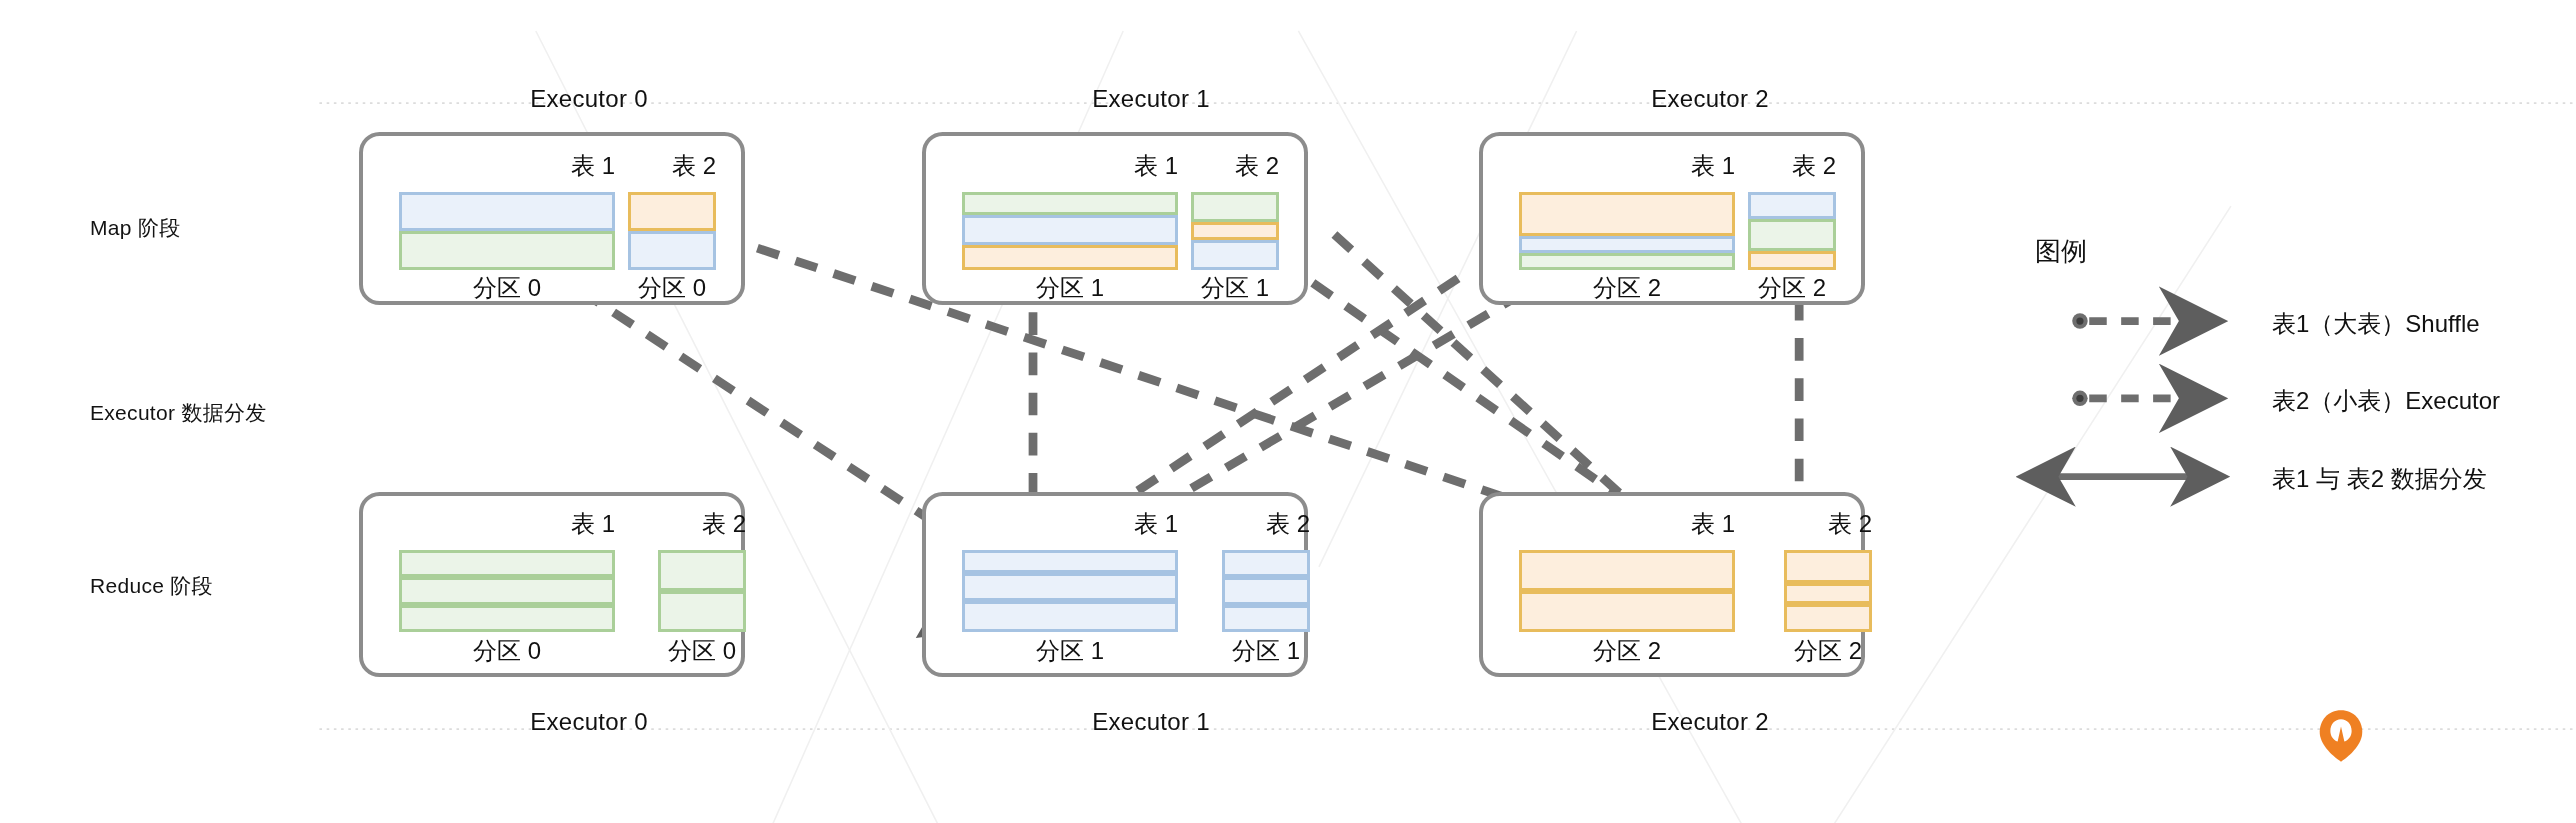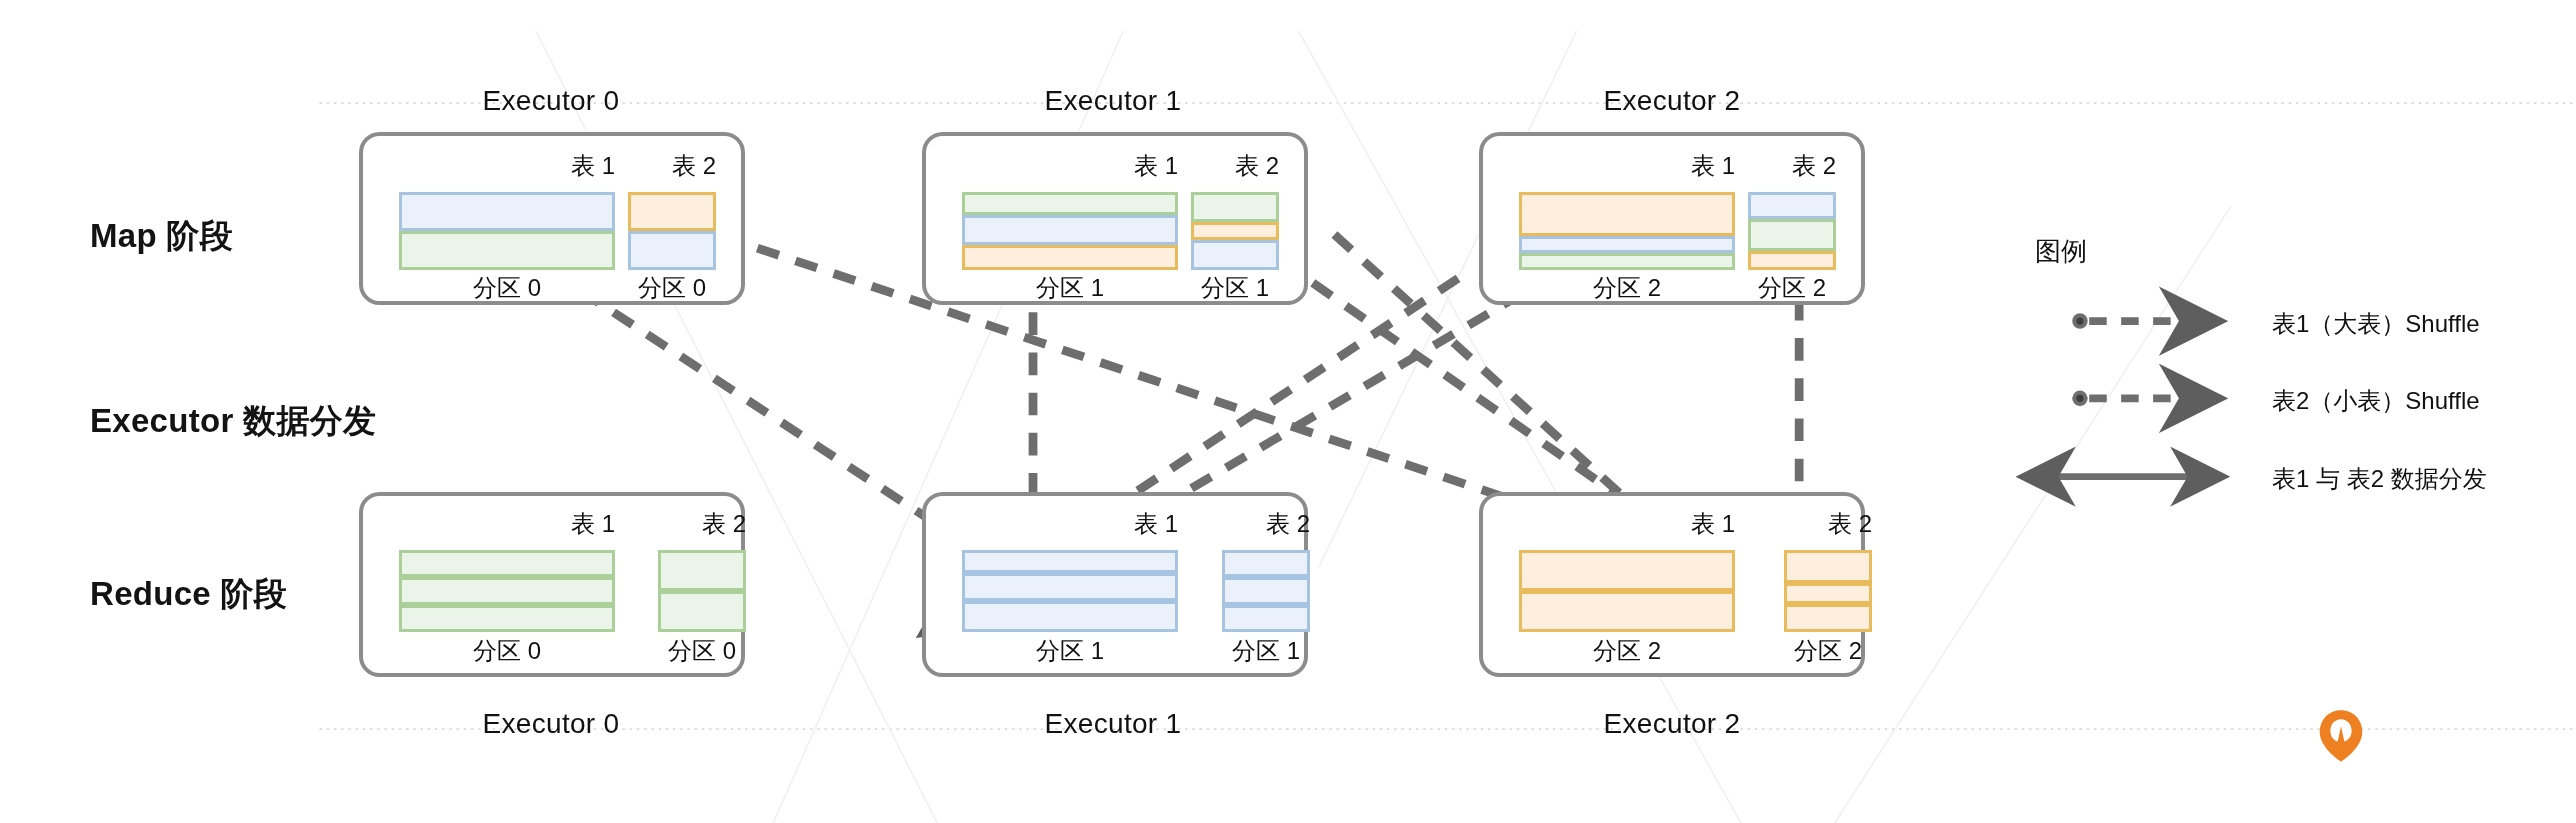--- a/index.html
+++ b/index.html
@@ -8,28 +8,28 @@
     font-family:"Liberation Sans","DejaVu Sans",sans-serif;
     color:#1a1a1a;
   }
   #stage{position:absolute;left:0;top:0;width:2640px;height:824px;}
 
   
   #overlay{position:absolute;left:0;top:0;width:2640px;height:824px;pointer-events:none;}
 
   
   .stage-label{
-    position:absolute;font-size:33px;font-weight:700;color:#131313;
+    position:absolute;font-size:21px;font-weight:400;color:#131313;
     white-space:nowrap;letter-spacing:0.3px;
   }
 
   
   .exec-caption{
-    position:absolute;font-size:28px;color:#111;white-space:nowrap;
-    text-align:center;transform:translateX(-50%);letter-spacing:0.3px;
+    position:absolute;font-size:24px;color:#111;white-space:nowrap;
+    text-align:center;transform:translateX(-50%);letter-spacing:0.3px;margin-left:38px;
   }
 
   
   .exec-box{
     position:absolute;box-sizing:border-box;
     border:4.6px solid #8c8c8c;border-radius:20.6px;background:#fff;
   }
 
   
   .tbl{position:absolute;box-sizing:border-box;}
@@ -269,21 +269,21 @@
       <div class="blk orange" style="height:34%;"></div>
     </div>
     <div class="tbl-foot" style="top:140px;">分区 2</div>
   </div>
 
   <div class="exec-caption" style="left:1672px;top:708px;">Executor 2</div>
 
   <div class="legend-title" style="left:2035px;top:234px;">图例</div>
 
   <div class="legend-text" style="left:2272px;top:308px;">表1（大表）Shuffle</div>
-  <div class="legend-text" style="left:2272px;top:385px;">表2（小表）Shuffle</div>
+  <div class="legend-text" style="left:2272px;top:385px;">表2（小表）Executor</div>
   <div class="legend-text" style="left:2272px;top:463px;">表1 与 表2 数据分发</div>
 
   <div class="brand" style="left:2313px;top:708px;">
     <svg width="56" height="56" viewBox="0 0 100 100">
       <path d="M50 4 C27 4 12 22 12 43 C12 64 32 84 50 96 C68 84 88 64 88 43 C88 22 73 4 50 4 Z" fill="#ef8022"></path>
       <path d="M50 20 C39 20 31 29 31 41 C31 50 36 57 44 60 L50 33 L56 60 C64 57 69 50 69 41 C69 29 61 20 50 20 Z" fill="#ffffff"></path>
     </svg>
   </div>
 
 </div>

